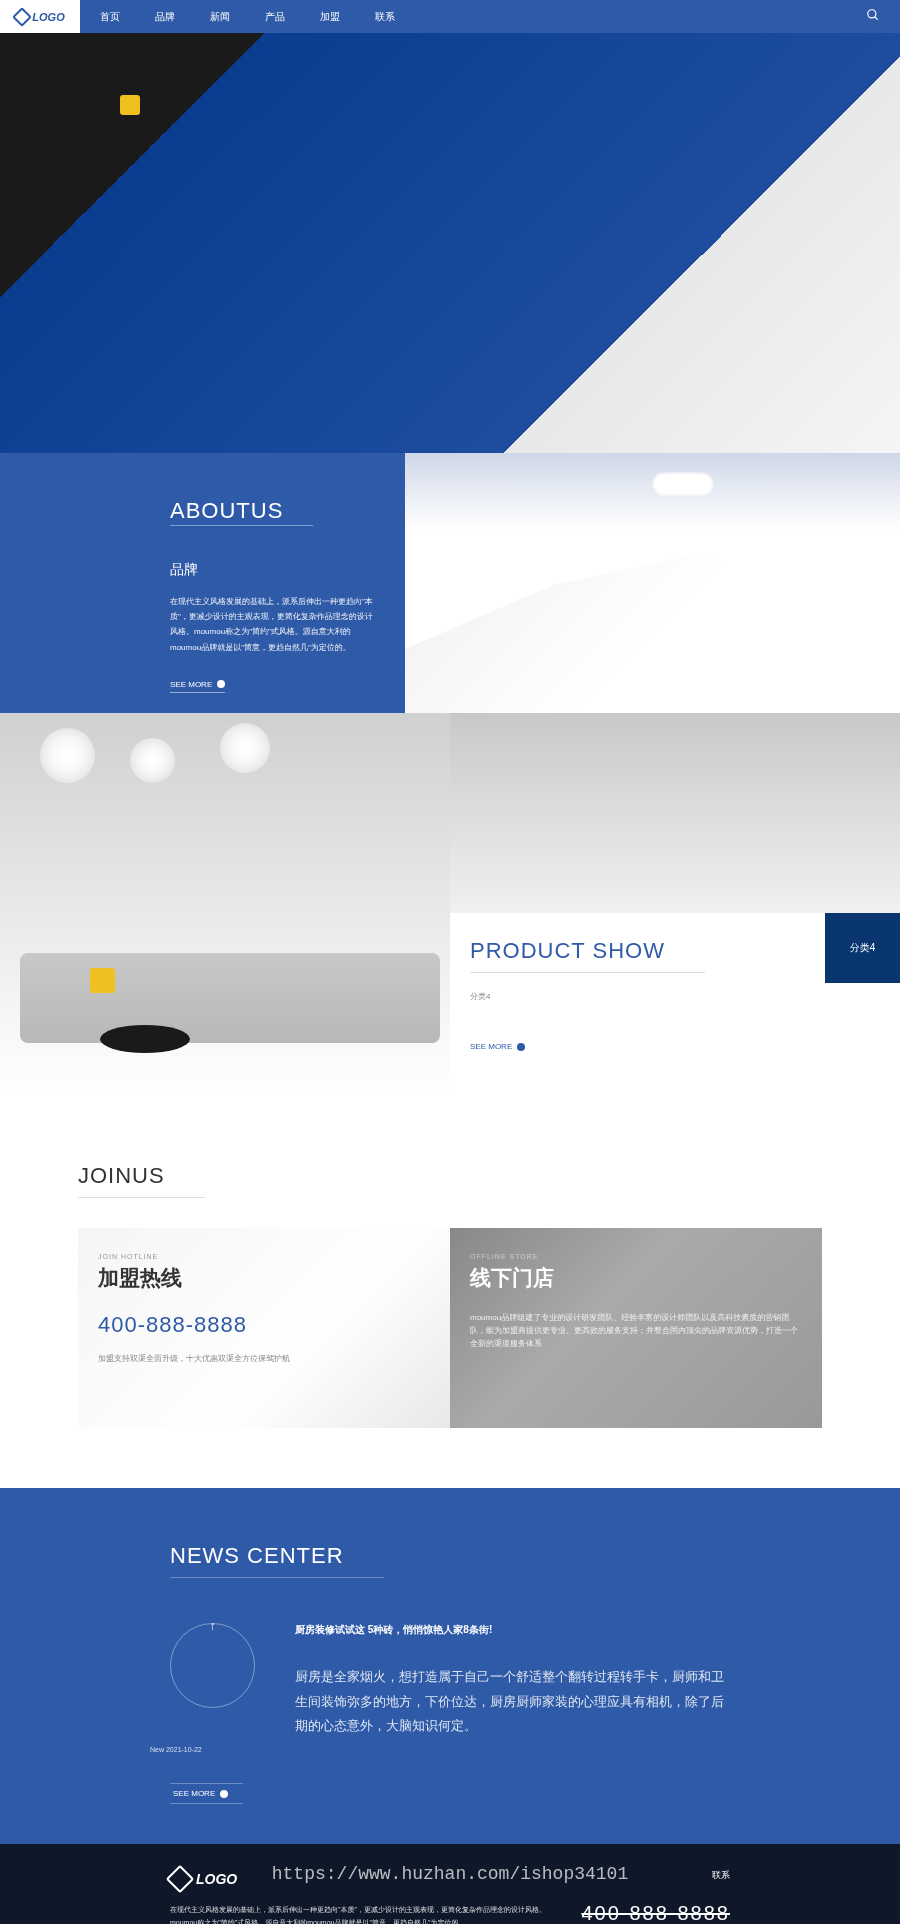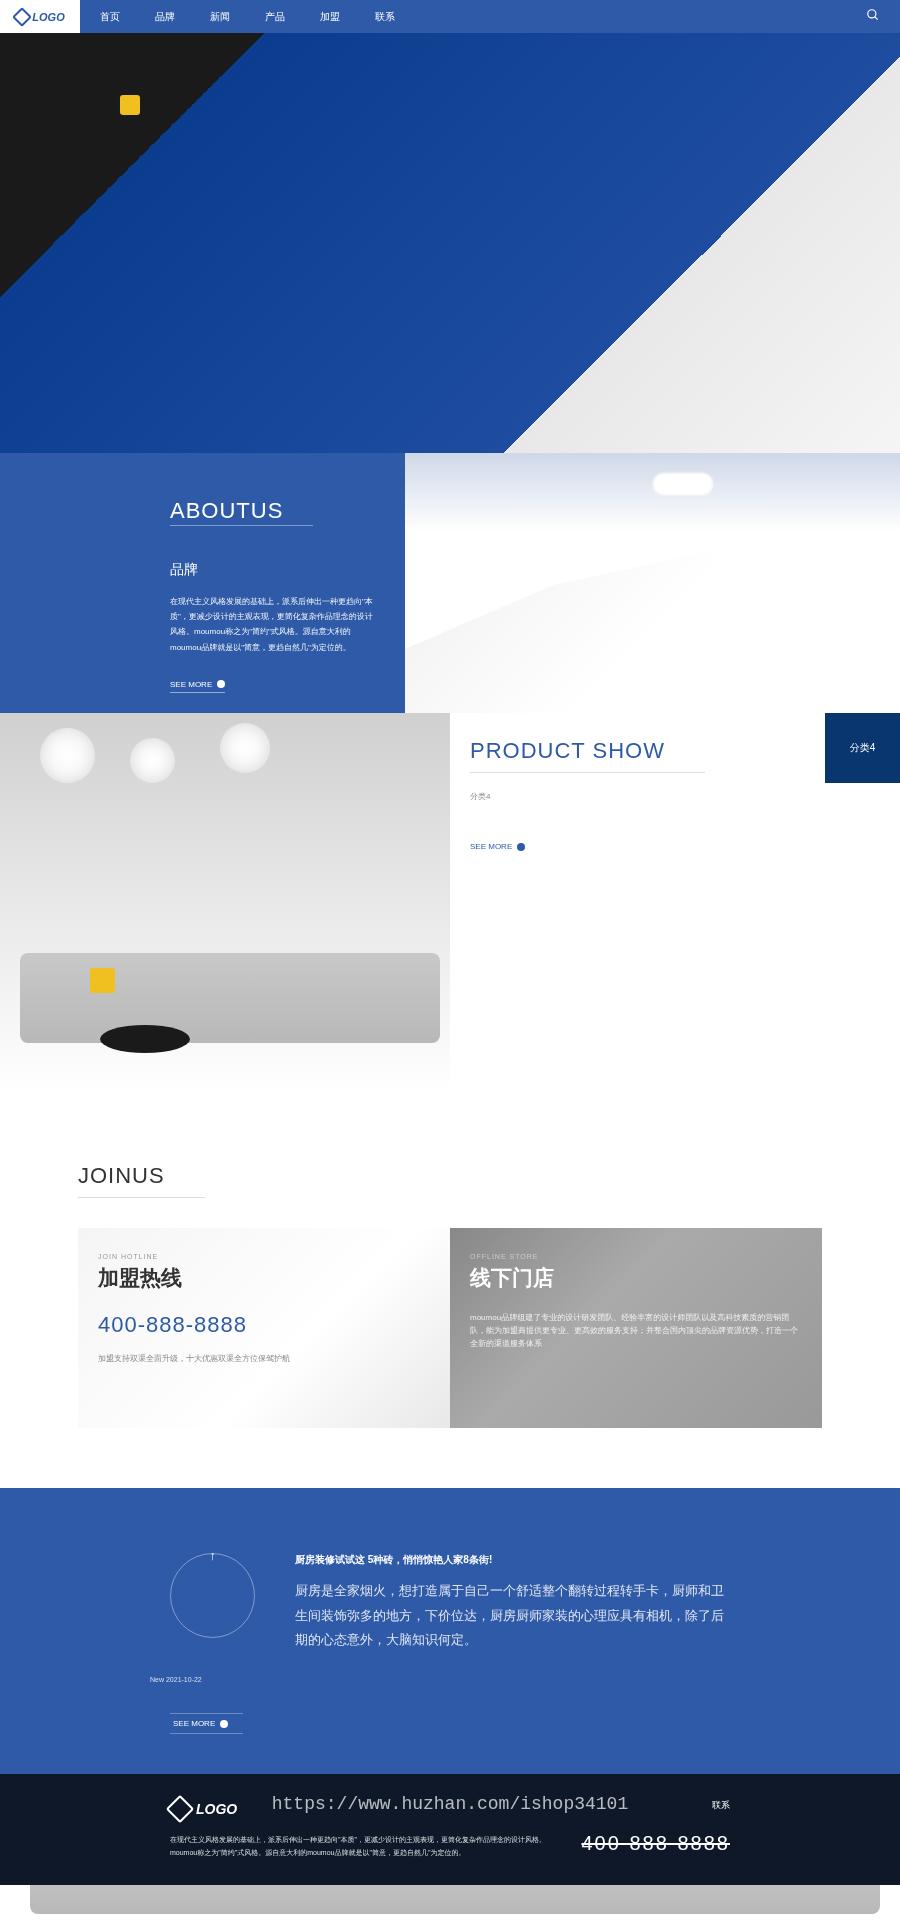--- a/index.html
+++ b/index.html
@@ -27,21 +27,21 @@
 .about-text{font-size:8px;line-height:1.9;margin-bottom:25px;opacity:0.95}
 .see-more{font-size:8px;color:#fff;display:flex;align-items:center;gap:5px;border-bottom:1px solid rgba(255,255,255,0.5);width:fit-content;padding-bottom:3px}
 .see-more .dot{width:8px;height:8px;border-radius:50%;background:#fff;display:inline-block}
 .about-right{width:55%;background:linear-gradient(180deg,#cfd8e8 0%,#fff 30%);position:relative;overflow:hidden}
 .roof{position:absolute;bottom:0;left:0;right:0;height:160px;background:linear-gradient(135deg,#f0f0f0 0%,#fff 50%);clip-path:polygon(0 60%,30% 20%,60% 0%,100% 40%,100% 100%,0 100%)}
 .cloud{position:absolute;top:20px;left:50%;width:60px;height:22px;background:#fff;border-radius:20px;filter:blur(1px)}
 
 
 .product{display:flex;height:380px}
 .product-left{width:50%;background:linear-gradient(180deg,#d0d0d0 0%,#e8e8e8 50%,#fff 100%);position:relative}
-.product-right{width:50%;display:flex;flex-direction:row}
+.product-right{width:50%;display:flex;flex-direction:column}
 .product-right-img{height:200px;background:linear-gradient(180deg,#c8c8c8 0%,#ddd 50%,#f0f0f0 100%)}
 .product-info{flex:1;display:flex}
 .product-info-text{padding:25px 20px;flex:1}
 .product-title{color:#2e5aa8;font-size:22px;letter-spacing:1px;border-bottom:1px solid #ddd;padding-bottom:8px;padding-right:40px;width:fit-content;margin-bottom:18px}
 .product-sub{font-size:8px;color:#888;margin-bottom:40px}
 .see-more-blue{font-size:8px;color:#2e5aa8;display:flex;align-items:center;gap:5px}
 .see-more-blue .dot{width:8px;height:8px;border-radius:50%;background:#2e5aa8;display:inline-block}
 .cat-badge{width:75px;background:#0a3670;color:#fff;font-size:10px;display:flex;align-items:center;justify-content:center;height:70px;align-self:flex-start}
 
 
@@ -58,21 +58,21 @@
 .join-card-store .join-desc{color:rgba(255,255,255,0.85)}
 
 
 .news{background:#2e5aa8;padding:55px 170px 40px;color:#fff}
 .news-title{font-size:22px;letter-spacing:1px;border-bottom:1px solid rgba(255,255,255,0.3);padding-bottom:8px;width:fit-content;padding-right:40px;margin-bottom:35px}
 .news-body{display:flex;gap:40px;margin-bottom:30px}
 .news-circle{width:85px;height:85px;border:1px solid rgba(255,255,255,0.4);border-radius:50%;position:relative;margin-top:10px}
 .news-arrow{position:absolute;top:-5px;left:50%;transform:translateX(-50%);font-size:12px}
 .news-date{font-size:7px;opacity:0.8;margin-top:38px;margin-left:-20px}
 .news-content{flex:1;padding-top:10px}
-.news-item-title{font-size:10px;font-weight:bold;margin-bottom:12px}
+.news-item-title{font-size:10px;font-weight:bold;margin-bottom:28px}
 .news-item-text{font-size:13px;line-height:1.9;opacity:0.85}
 .see-more-news{font-size:8px;color:#fff;display:flex;align-items:center;gap:5px;border-top:1px solid rgba(255,255,255,0.3);border-bottom:1px solid rgba(255,255,255,0.3);width:fit-content;padding:5px 15px 5px 3px}
 .see-more-news .dot{width:8px;height:8px;border-radius:50%;background:#fff;display:inline-block}
 
 
 .footer{background:#0e1829;color:#fff;padding:25px 170px 15px;position:relative}
 .footer-top{display:flex;justify-content:space-between;align-items:flex-start}
 .footer-logo{display:flex;align-items:center;gap:6px;margin-bottom:15px}
 .footer-logo-icon{width:20px;height:20px;border:2px solid #fff;transform:rotate(45deg);border-radius:2px}
 .footer-logo-text{font-size:14px;font-weight:bold;font-style:italic}
@@ -169,20 +169,21 @@
     </div>
     <div class="join-card join-card-store">
       <div class="join-small">OFFLINE STORE</div>
       <div class="join-label">线下门店</div>
       <div class="join-desc">moumou品牌组建了专业的设计研发团队、经验丰富的设计师团队以及高科技素质的营销团队，能为加盟商提供更专业、更高效的服务支持；并整合国内顶尖的品牌资源优势，打造一个全新的渠道服务体系</div>
     </div>
   </div>
 </div>
 
 <div class="news">
+  <div class="news-title">NEWS CENTER</div>
   <div class="news-body">
     <div>
       <div class="news-circle">
         <div class="news-arrow">↑</div>
       </div>
       <div class="news-date">New 2021-10-22</div>
     </div>
     <div class="news-content">
       <div class="news-item-title">厨房装修试试这 5种砖，悄悄惊艳人家8条街!</div>
       <div class="news-item-text">厨房是全家烟火，想打造属于自己一个舒适整个翻转过程转手卡，厨师和卫生间装饰弥多的地方，下价位达，厨房厨师家装的心理应具有相机，除了后期的心态意外，大脑知识何定。</div>

